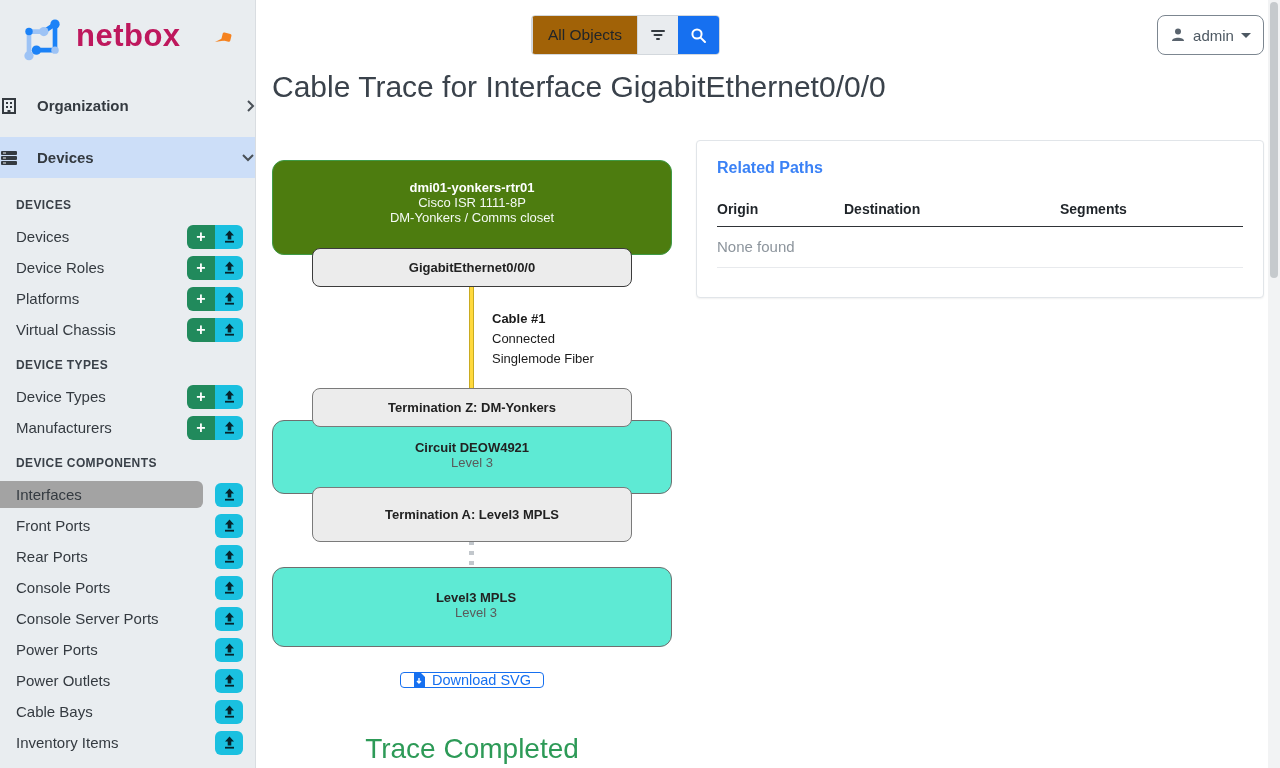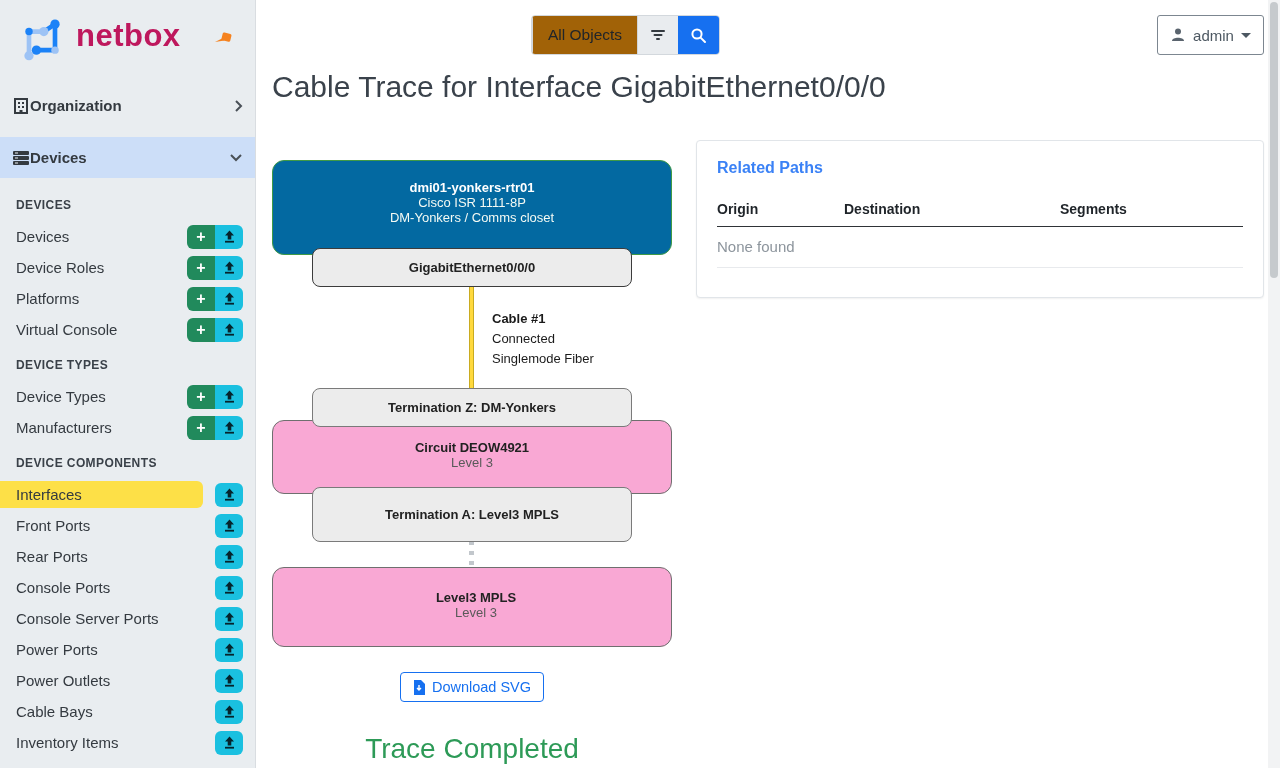--- a/index.html
+++ b/index.html
@@ -9,37 +9,37 @@
   
   .sidebar { position:fixed; left:0; top:0; width:256px; height:768px;
     background:#e9edf0; border-right:1px solid #d9dde1; }
   .logo-row { position:relative; height:78px; }
   .logo-mark { position:absolute; left:16px; top:13px; }
   .logo-text { position:absolute; left:76px; top:18px; font-size:31px; font-weight:bold;
     color:#be185d; letter-spacing:0.5px; }
   .pin-btn { position:absolute; left:212px; top:30px; width:22px; height:18px;
     background:none; border:none; cursor:pointer; }
 
-  .nav-group { height:41px; display:flex; align-items:center; gap:0;
-    padding:0 12px; cursor:pointer; }
+  .nav-group { height:41px; display:flex; align-items:center; gap:19px;
+    padding:0 0; cursor:pointer; }
   .nav-group.first { margin-top:7px; }
   .nav-group.active { background:#ccdef8; }
   .nav-group.devices { margin-top:11px; }
   .nav-group-label { font-size:15px; font-weight:bold; color:#343a40; }
   .nav-group .chev { margin-left:auto; display:flex; }
 
   .nav-section-title { margin:20px 16px 9px 16px; font-size:12px; font-weight:bold;
     color:#3a4149; letter-spacing:.4px; }
   .nav-section-title.tight { margin-top:13px; }
 
   .nav-item { height:31px; display:flex; align-items:center; padding-right:12px; }
   .nav-item-label { flex:1; font-size:15px; color:#343a40; height:27px; line-height:27px;
     padding-left:16px; margin-right:12px; border-radius:0 6px 6px 0; cursor:pointer;
     white-space:nowrap; overflow:hidden; }
-  .nav-item-label.active { background:#fde047; }
+  .nav-item-label.active { background:#a3a3a3; }
   .btn-group { display:flex; }
   .sbtn { width:28px; height:24px; border:none; cursor:pointer; display:flex;
     align-items:center; justify-content:center; padding:0; }
   .btn-add { background:#218a5c; color:#fff; font-size:16px; font-weight:bold;
     border-radius:6px 0 0 6px; line-height:1; }
   .btn-import { background:#1ac0e0; border-radius:0 6px 6px 0; }
   .btn-import.solo { border-radius:6px; }
 
   
   .main { position:absolute; left:256px; top:0; width:1024px; height:768px; background:#fff; }
@@ -51,36 +51,36 @@
   .search-input::placeholder { color:#8a9199; }
   .scope-btn { display:flex; align-items:center; padding:0 15px; background:#a16207;
     border:none; border-left:1px solid #d3d8dd; font-size:15.5px; color:#212529; cursor:pointer;
     font-family:"Liberation Sans", sans-serif; }
   .filter-btn { width:41px; background:#e9ecef; border:none; border-left:1px solid #d0d5d9;
     display:flex; align-items:center; justify-content:center; cursor:pointer; }
   .search-submit { width:41px; background:#1670f0; border:none; display:flex;
     align-items:center; justify-content:center; cursor:pointer; }
 
   .user-btn { position:absolute; right:16px; top:15px; height:40px; width:107px;
-    background:#fff; border:1px solid #7c8690; border-radius:3px; display:flex;
+    background:#fff; border:1px solid #7c8690; border-radius:8px; display:flex;
     align-items:center; justify-content:center; gap:7px; color:#4d5862; font-size:15px;
     cursor:pointer; font-family:"Liberation Sans", sans-serif; }
   .caret-down { width:0; height:0; border-left:5px solid transparent;
     border-right:5px solid transparent; border-top:5px solid #4d5862; }
 
   .page-title { position:absolute; left:16px; top:70px; font-size:30px; font-weight:400;
     color:#3a424b; }
 
   
   .trace { position:absolute; left:16px; top:160px; width:400px; height:487px; }
   .tbox { position:absolute; text-align:center; }
-  .box-device { left:0; top:0; width:400px; height:95px; background:#0369a1;
+  .box-device { left:0; top:0; width:400px; height:95px; background:#4d7c0f;
     border:1px solid #3f9a46; border-radius:12px; color:#fff; padding-top:19px; }
   .box-device .box-title { color:#fff; }
-  .box-big { background:#f9a8d4; border:1px solid #6f6f6f; border-radius:12px; }
+  .box-big { background:#5eead4; border:1px solid #6f6f6f; border-radius:12px; }
   .box-circuit { left:0; top:260px; width:400px; height:74px; padding-top:19px; }
   .box-far { left:0; top:407px; width:400px; height:80px; padding-top:22px;padding-left:8px; }
   .box-small { left:40px; width:320px; height:39px; background:#ececec;
     border-radius:8px; display:flex; align-items:center; justify-content:center; z-index:3; }
   .box-interface { top:88px; border:1.5px solid #3c3c3c; }
   .box-term { border:1px solid #7a7a7a; }
   .box-termz { top:228px; }
   .box-terma { top:327px; height:55px; }
   .box-title { font-size:13px; font-weight:bold; color:#222; }
   .box-sub { font-size:13px; margin-top:0; color:#5a5a5a; }
@@ -88,21 +88,21 @@
 
   .cable-line { position:absolute; left:197px; top:127px; width:5px; height:101px;
     background:#ffd93d; border-left:1px solid #c9ab20; border-right:1px solid #c9ab20; z-index:1; }
   .cable-label { position:absolute; left:220px; top:149px; text-align:left;
     font-size:13px; color:#1b1b1b; line-height:20px; }
   .cable-label .cl-title { font-weight:bold; }
   .dotted-link { position:absolute; left:197px; top:371px; width:5px; height:34px;
     background:repeating-linear-gradient(to bottom, #c2c7cc 0 4px, transparent 4px 10px); }
 
   .download-row { position:absolute; left:16px; top:672px; width:400px; text-align:center; }
-  .download-btn { display:inline-flex; align-items:center; gap:7px; height:30px;
+  .download-btn { display:inline-flex; align-items:center; gap:7px; height:16px;
     padding:0 12px; background:#fff; border:1px solid #1670f0; border-radius:4px;
     color:#1670f0; font-size:14.5px; cursor:pointer; font-family:"Liberation Sans", sans-serif; }
   .trace-status { position:absolute; left:16px; top:733px; width:400px; text-align:center;
     font-size:28px; color:#2d9a57; }
 
   
   .card { position:absolute; left:440px; top:140px; width:568px; height:158px;
     background:#fff; border:1px solid #e1e5e9; border-radius:4px;
     box-shadow:0 1px 2px rgba(0,0,0,.06); padding:18px 20px; }
   .card-title { font-size:16px; color:#3b82f6; font-weight:700; }
@@ -218,21 +218,21 @@
         </button>
       <button class="sbtn btn-import">
           <svg width="13" height="13" viewBox="0 0 13 13">
             <path d="M6.5 0.5 L11 5.5 H8.3 V9.5 H4.7 V5.5 H2 Z" fill="#06242c"></path>
             <rect x="2" y="10.8" width="9" height="1.8" fill="#06242c"></rect>
           </svg>
         </button>
     </span>
   </div>
   <div class="nav-item">
-    <span class="nav-item-label">Virtual Console</span>
+    <span class="nav-item-label">Virtual Chassis</span>
     <span class="btn-group">
       <button class="sbtn btn-add">
           <span>+</span>
         </button>
       <button class="sbtn btn-import">
           <svg width="13" height="13" viewBox="0 0 13 13">
             <path d="M6.5 0.5 L11 5.5 H8.3 V9.5 H4.7 V5.5 H2 Z" fill="#06242c"></path>
             <rect x="2" y="10.8" width="9" height="1.8" fill="#06242c"></rect>
           </svg>
         </button>

